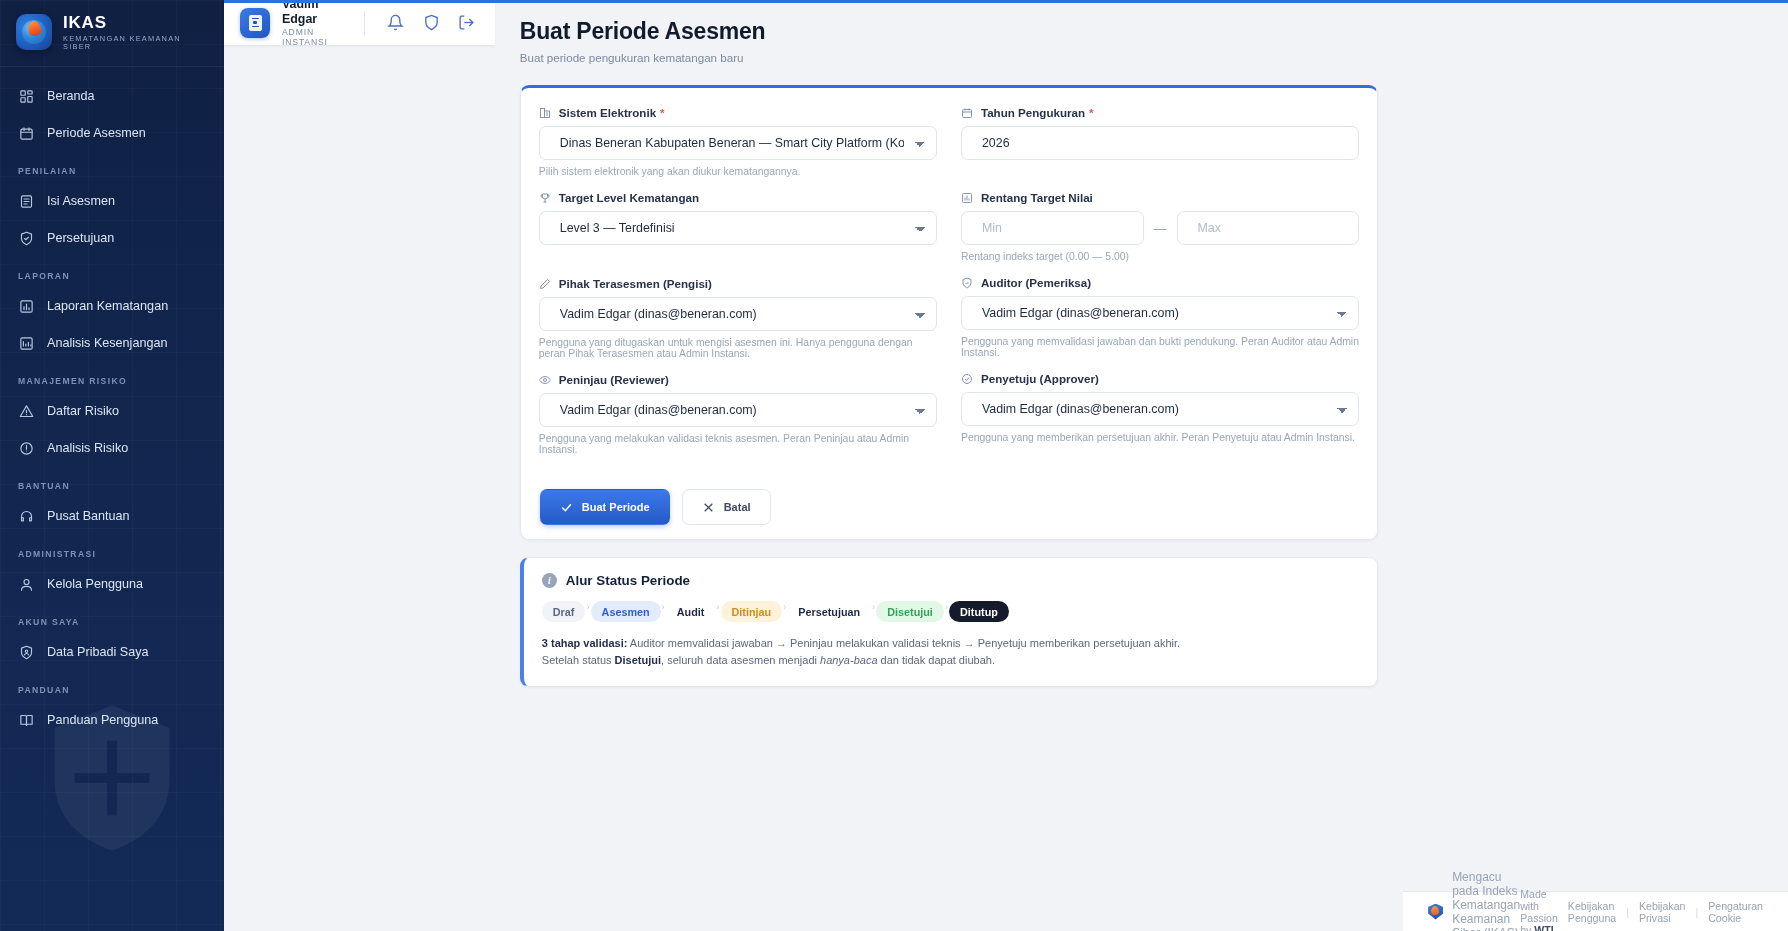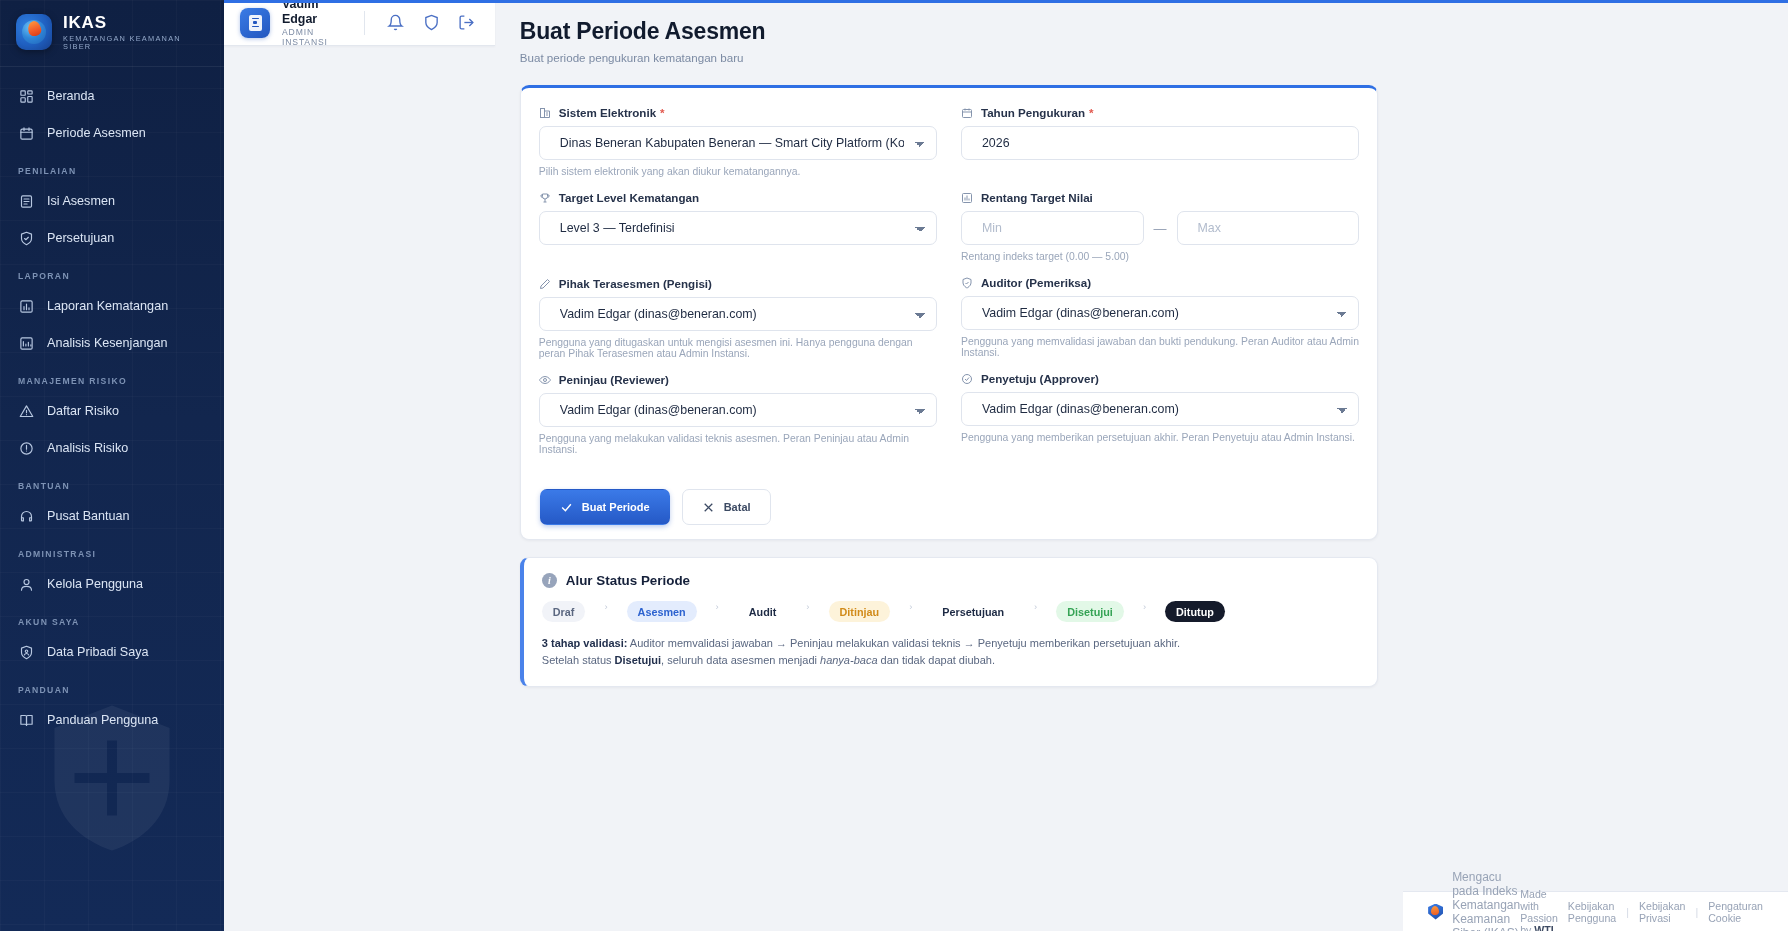--- a/index.html
+++ b/index.html
@@ -160,21 +160,21 @@
     box-shadow:0 1px 3px rgba(16,24,40,.05);
     padding:15px 18px 17px 18px;
   }
   .flow-head{display:flex;align-items:center;gap:9px;margin-bottom:13px;}
   .flow-head .ic{
     width:15px;height:15px;border-radius:50%;background:#97a4bb;color:#fff;
     font-size:10px;font-weight:bold;display:flex;align-items:center;justify-content:center;
     font-style:italic;font-family:"Liberation Serif",serif;
   }
   .flow-title{font-size:13.4px;font-weight:bold;color:#15203a;}
-  .steps{display:flex;align-items:flex-start;gap:19px;flex-wrap:wrap;}
+  .steps{display:flex;align-items:flex-start;gap:1px;flex-wrap:wrap;}
   .chip{
     height:21px;display:inline-flex;align-items:center;padding:0 11px;border-radius:11px;
     font-size:10.8px;font-weight:bold;
   }
   .chev{color:#c3cbd9;font-size:9.5px;}
   .flow-note{font-size:11px;color:#5a6780;margin-top:13px;line-height:1.55;}
   .flow-note b{color:#22304d;}
   .flow-note i{font-style:italic;}
 
   

